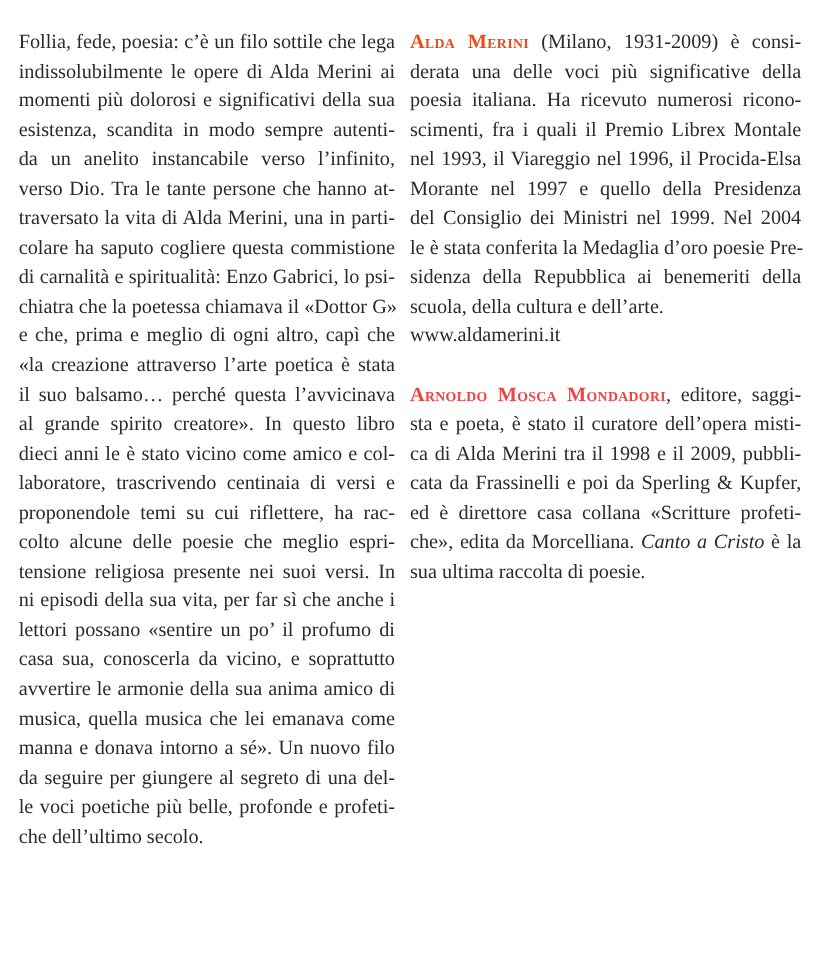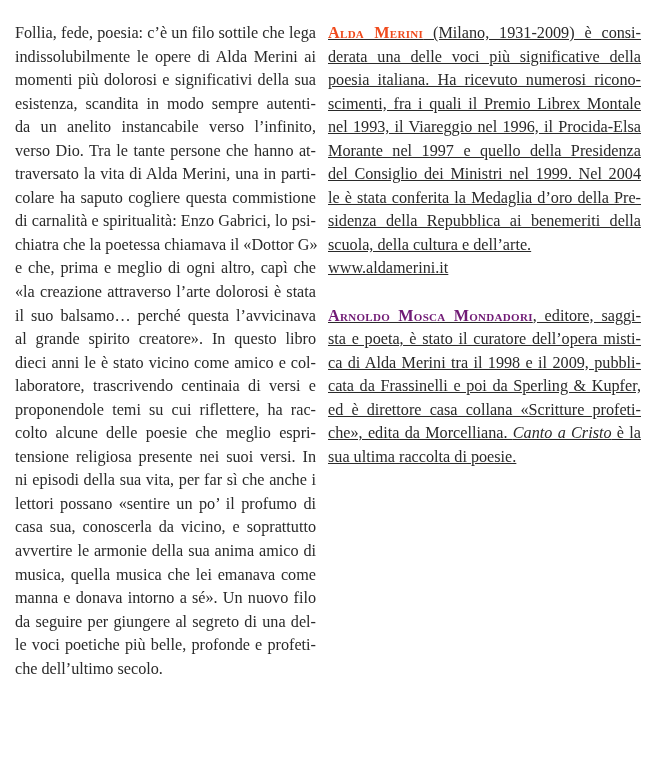--- a/index.html
+++ b/index.html
@@ -5,21 +5,21 @@
   html, body { margin: 0; padding: 0; background: #ffffff; }
   body { width: 650px; height: 763px; position: relative; overflow: hidden; }
   .col {
     position: absolute;
     font-family: "Liberation Serif", "DejaVu Serif", serif;
     font-size: 16.2px;
     line-height: 23.55px;
     color: #2a2a2a;
   }
   .col-left { left: 15px; top: 22px; width: 301px; }
-  .col-right { left: 328px; top: 22px; width: 313px; text-decoration: underline; }
+  .col-right { left: 328px; top: 22px; width: 313px; }
   .line {
     display: block;
     white-space: nowrap;
     text-align: justify;
     text-align-last: justify;
     height: 23.55px;
   }
   .line.last { text-align-last: left; }
   .gap { height: 23.55px; }
   .name {
@@ -37,21 +37,21 @@
     <span class="line">indissolubilmente le opere di Alda Merini ai</span>
     <span class="line">momenti più dolorosi e significativi della sua</span>
     <span class="line">esistenza, scandita in modo sempre autenti-</span>
     <span class="line">da un anelito instancabile verso l’infinito,</span>
     <span class="line">verso Dio. Tra le tante persone che hanno at-</span>
     <span class="line">traversato la vita di Alda Merini, una in parti-</span>
     <span class="line">colare ha saputo cogliere questa commistione</span>
     <span class="line">di carnalità e spiritualità: Enzo Gabrici, lo psi-</span>
     <span class="line">chiatra che la poetessa chiamava il «Dottor G»</span>
     <span class="line">e che, prima e meglio di ogni altro, capì che</span>
-    <span class="line">«la creazione attraverso l’arte dolorosi è stata</span>
+    <span class="line">«la creazione attraverso l’arte poetica è stata</span>
     <span class="line">il suo balsamo… perché questa l’avvicinava</span>
     <span class="line">al grande spirito creatore». In questo libro</span>
     <span class="line">dieci anni le è stato vicino come amico e col-</span>
     <span class="line">laboratore, trascrivendo centinaia di versi e</span>
     <span class="line">proponendole temi su cui riflettere, ha rac-</span>
     <span class="line">colto alcune delle poesie che meglio espri-</span>
     <span class="line">tensione religiosa presente nei suoi versi. In</span>
     <span class="line">ni episodi della sua vita, per far sì che anche i</span>
     <span class="line">lettori possano «sentire un po’ il profumo di</span>
     <span class="line">casa sua, conoscerla da vicino, e soprattutto</span>
@@ -65,28 +65,28 @@
 
 <div class="col col-right">
   <div>
     <span class="line"><span class="name" style="color:#f04a1c">Alda Merini</span><span> (Milano, 1931-2009) è consi-</span></span>
     <span class="line">derata una delle voci più significative della</span>
     <span class="line">poesia italiana. Ha ricevuto numerosi ricono-</span>
     <span class="line">scimenti, fra i quali il Premio Librex Montale</span>
     <span class="line">nel 1993, il Viareggio nel 1996, il Procida-Elsa</span>
     <span class="line">Morante nel 1997 e quello della Presidenza</span>
     <span class="line">del Consiglio dei Ministri nel 1999. Nel 2004</span>
-    <span class="line">le è stata conferita la Medaglia d’oro della Pre-</span>
+    <span class="line">le è stata conferita la Medaglia d’oro poesie Pre-</span>
     <span class="line">sidenza della Repubblica ai benemeriti della</span>
     <span class="line last">scuola, della cultura e dell’arte.</span>
     <span class="line last">www.aldamerini.it</span>
   </div>
   <div class="gap"></div>
   <div>
-    <span class="line"><span class="name" style="color:#701a75">Arnoldo Mosca Mondadori</span><span>, editore, saggi-</span></span>
+    <span class="line"><span class="name" style="color:#ef4444">Arnoldo Mosca Mondadori</span><span>, editore, saggi-</span></span>
     <span class="line">sta e poeta, è stato il curatore dell’opera misti-</span>
     <span class="line">ca di Alda Merini tra il 1998 e il 2009, pubbli-</span>
     <span class="line">cata da Frassinelli e poi da Sperling &amp; Kupfer,</span>
     <span class="line">ed è direttore casa collana «Scritture profeti-</span>
     <span class="line"><span>che», edita da Morcelliana. </span><span class="it">Canto a Cristo</span><span> è la</span></span>
     <span class="line last">sua ultima raccolta di poesie.</span>
   </div>
 </div>
 
 </body></html>

